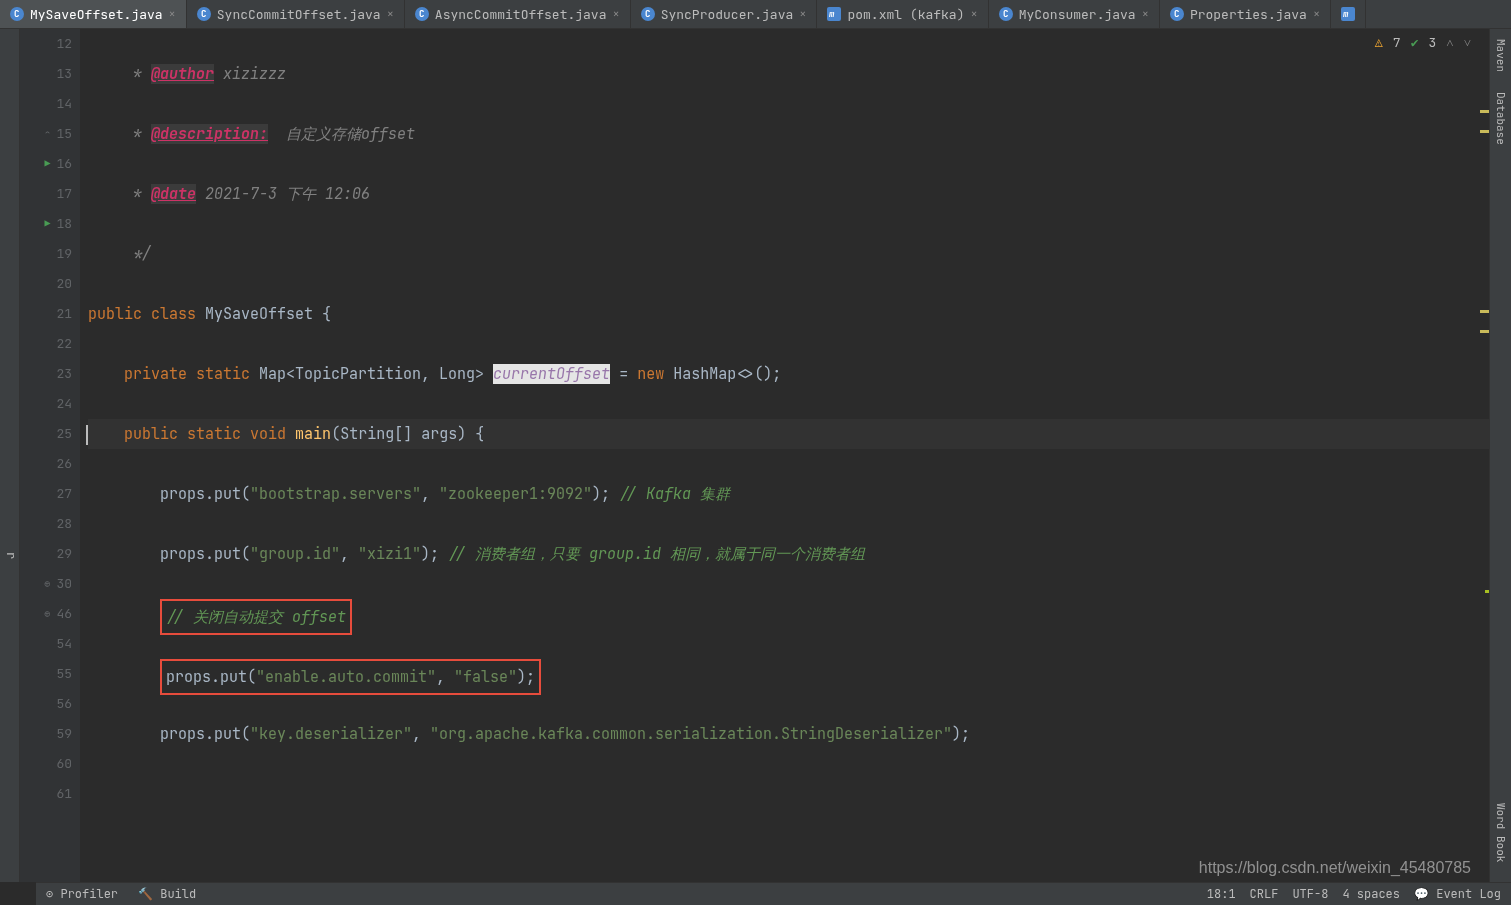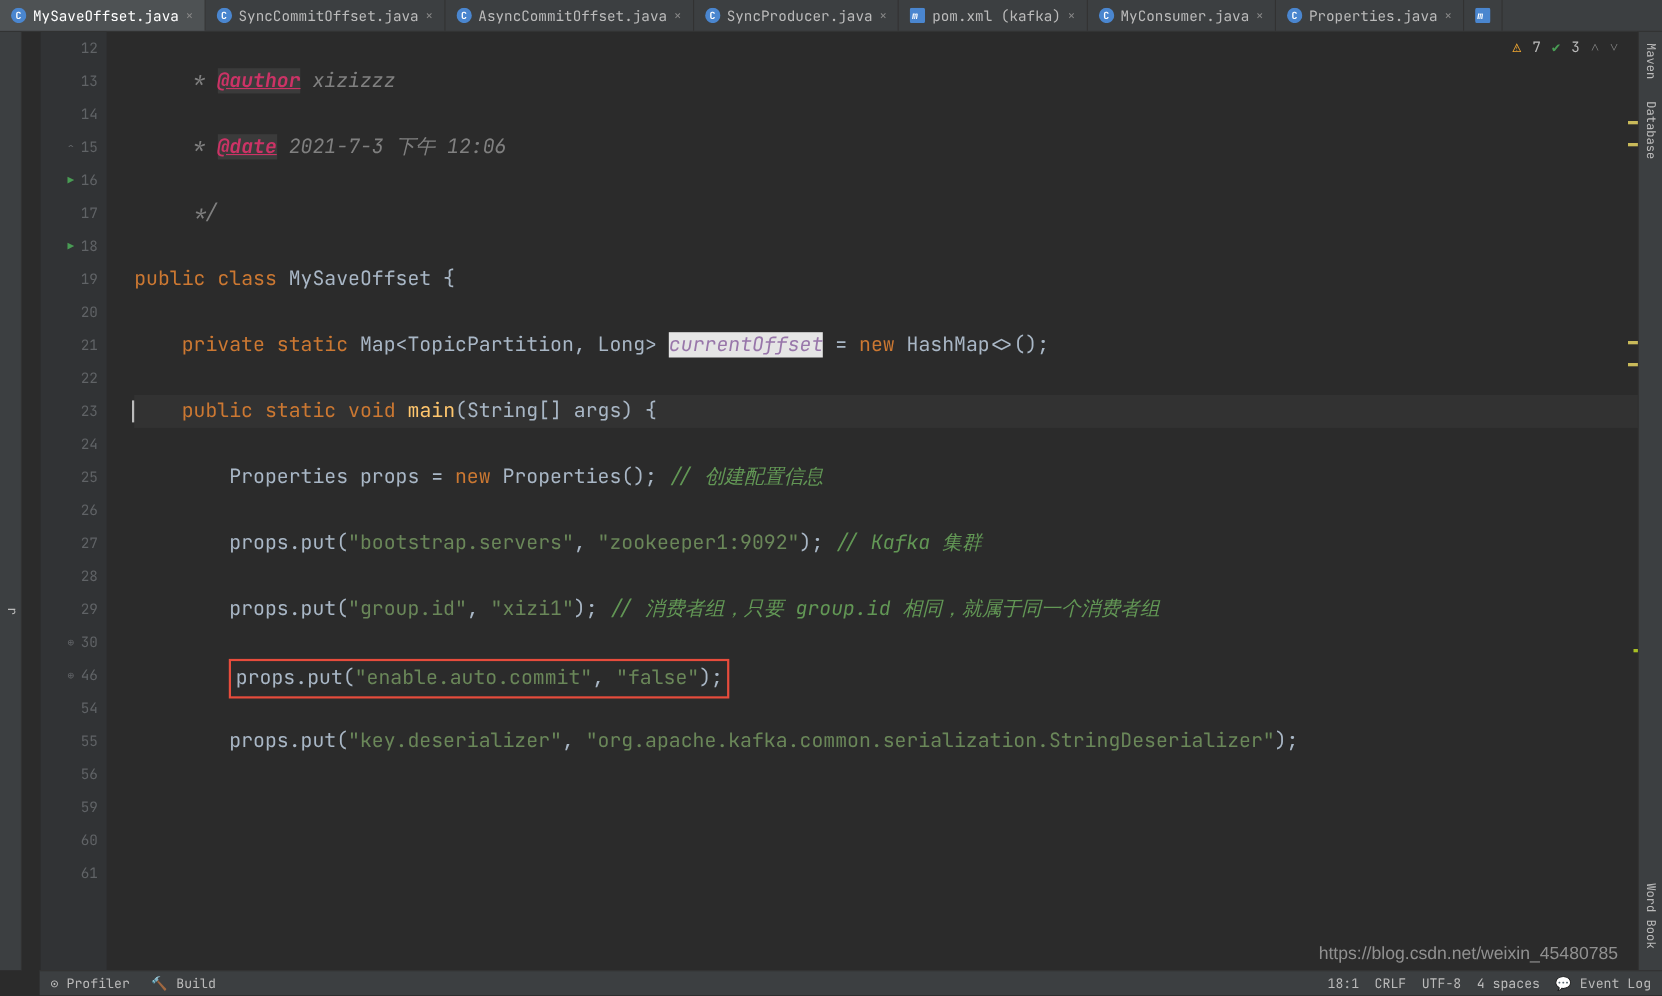--- a/index.html
+++ b/index.html
@@ -14,36 +14,36 @@
   border-bottom:1px solid #323232; align-items:stretch;
 }
 .tab {
   display:flex; align-items:center; padding:0 10px;
   border-right:1px solid #323232; color:#bbb; cursor:pointer;
   white-space:nowrap; font-size:13px; gap:6px;
 }
 .tab.active { background:#4e5254; color:#fff; }
 .tab .icon { width:14px; height:14px; display:inline-block; }
 .tab .close { color:#888; font-size:12px; }
-.editor-area { position:relative; height:calc(100% - 29px - 23px); display:flex;gap:17px; }
+.editor-area { position:relative; height:calc(100% - 29px - 23px); display:flex; }
 .left-tool {
   width:20px; background:#3c3f41; border-right:1px solid #323232;
   writing-mode:vertical-rl; text-align:center; color:#bbb;
   font-size:12px; padding-top:200px;
 }
 .gutter {
   width:60px; background:#313335; text-align:right;
   padding:0 8px; color:#606366; font-size:13px; line-height:30px;
   user-select:none;
 }
 .gutter .row { height:30px; display:flex; justify-content:flex-end; align-items:center; gap:6px; }
 .gutter .run { color:#499c54; font-size:10px; }
 .gutter .fold { color:#606366; font-size:10px; }
 .code {
-  flex:1; padding:0 8px; line-height:30px; font-size:18px;
+  flex:1; padding:0 8px; line-height:30px; font-size:15px;
   position:relative; overflow:hidden; white-space:pre;
 }
 .code .line { height:30px; }
 .kw { color:#cc7832; }
 .str { color:#6a8759; }
 .cmt { color:#808080; font-style:italic; }
 .cmt-cn { color:#629755; font-style:italic; }
 .fn { color:#ffc66d;margin-top:36px; }
 .field { color:#9876aa; font-style:italic; }
 .tag { color:#cc3366; font-style:italic; text-decoration:underline; font-weight:bold; background:#3b3b3b; }
@@ -245,28 +245,29 @@
     <div class="row">
         <span>60</span>
       </div>
     <div class="row">
         <span>61</span>
       </div>
   </div>
 
   <div class="code">
 <div class="line"><span class="cmt">     * </span><span class="tag">@author</span><span class="cmt ital"> xizizzz</span></div>
+<div class="line"><span class="cmt">     * </span><span class="tag">@description:</span><span class="cmt ital">  自定义存储offset</span></div>
 <div class="line"><span class="cmt">     * </span><span class="tag">@date</span><span class="cmt ital"> 2021-7-3 下午 12:06</span></div>
 <div class="line"><span class="cmt">     */</span></div>
 <div class="line"><span class="kw">public</span> <span class="kw">class</span> <span>MySaveOffset {</span></div>
 <div class="line">    <span class="kw">private</span> <span class="kw">static</span> <span>Map&lt;TopicPartition, Long&gt;</span> <span class="field hl">currentOffset</span> <span>=</span> <span class="kw">new</span> <span>HashMap&lt;&gt;();</span></div>
 <div class="line" style="background:#323232;"><span class="caret"></span>    <span class="kw">public</span> <span class="kw">static</span> <span class="kw">void</span> <span class="fn">main</span><span>(String[] args) {</span></div>
-<div class="line">        <span>Properties props =</span> <span class="kw">new</span> <span>Properties();</span> <span class="cmt-cn">// 创建配置信息</span></div>
 <div class="line">        <span>props.put(</span><span class="str">"bootstrap.servers"</span><span>, </span><span class="str">"zookeeper1:9092"</span><span>);</span> <span class="cmt-cn">// Kafka 集群</span></div>
 <div class="line">        <span>props.put(</span><span class="str">"group.id"</span><span>, </span><span class="str">"xizi1"</span><span>);</span> <span class="cmt-cn">// 消费者组，只要 group.id 相同，就属于同一个消费者组</span></div>
+<div class="line">        <span class="box-red"><span class="cmt-cn">// 关闭自动提交 offset</span></span></div>
 <div class="line">        <span class="box-red"><span>props.put(</span><span class="str">"enable.auto.commit"</span><span>, </span><span class="str">"false"</span><span>);</span></span></div>
 <div class="line">        <span>props.put(</span><span class="str">"key.deserializer"</span><span>, </span><span class="str">"org.apache.kafka.common.serialization.StringDeserializer"</span><span>);</span></div>
 
 
 
 
 
 
 
 

